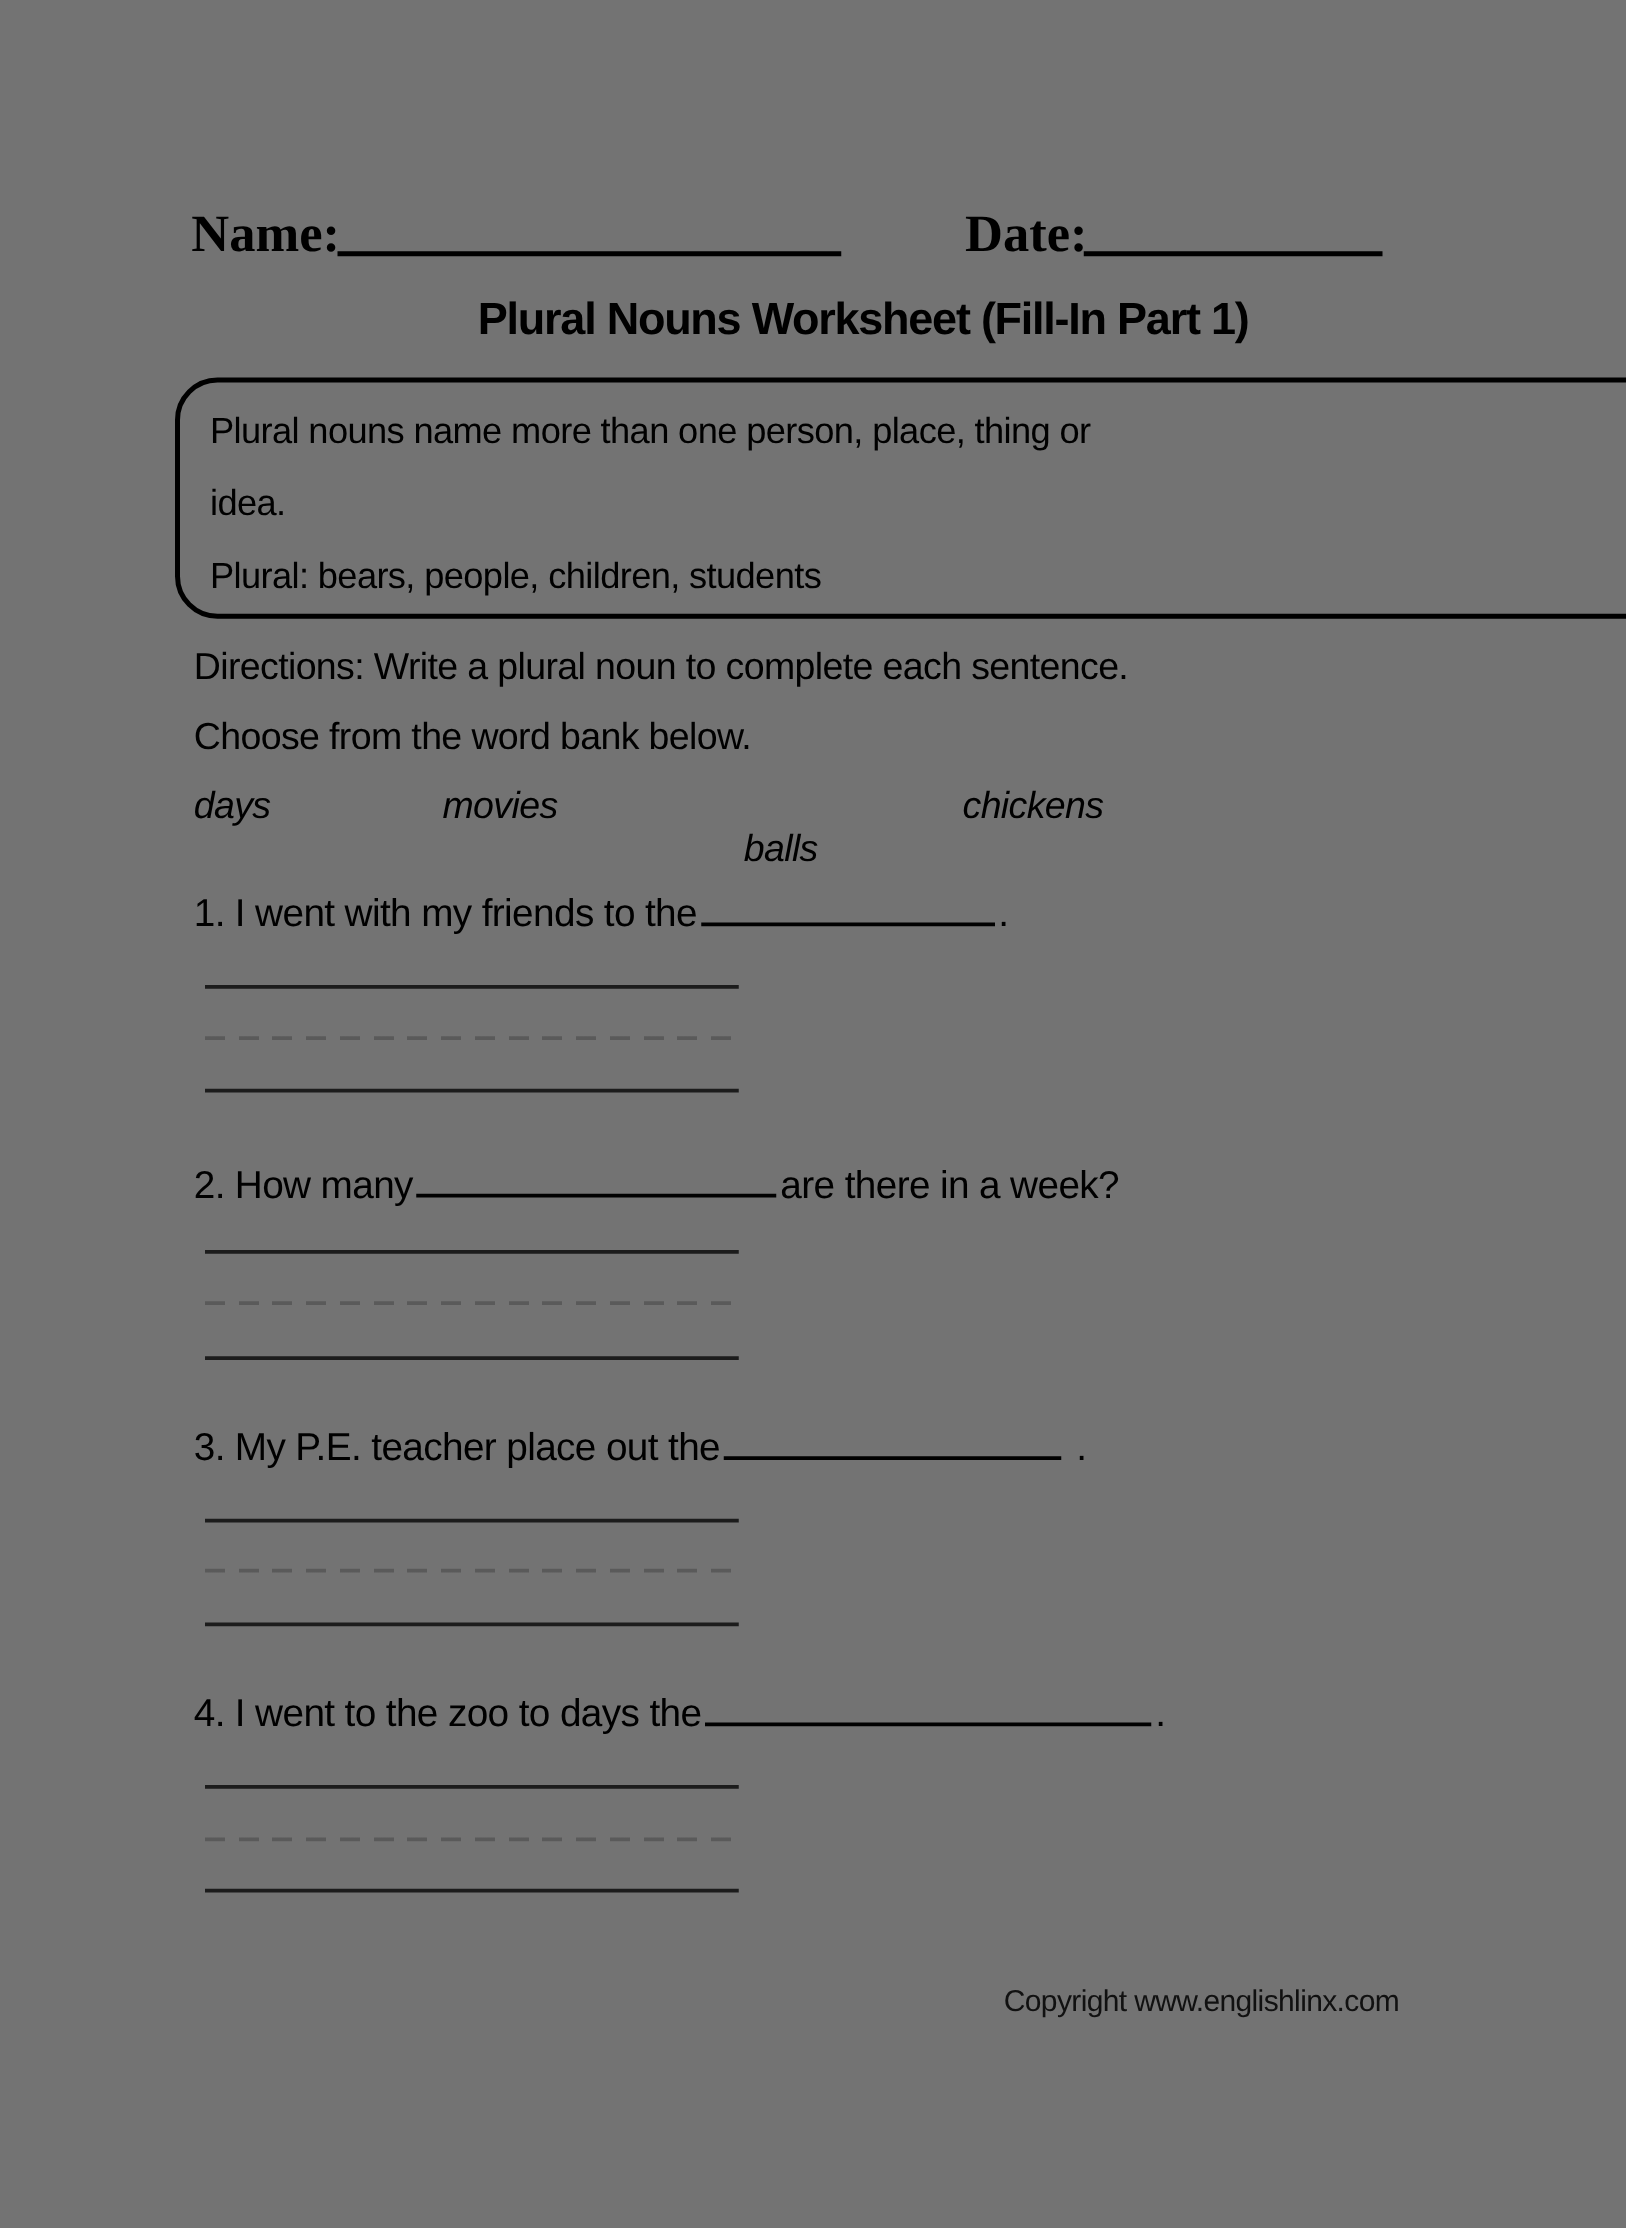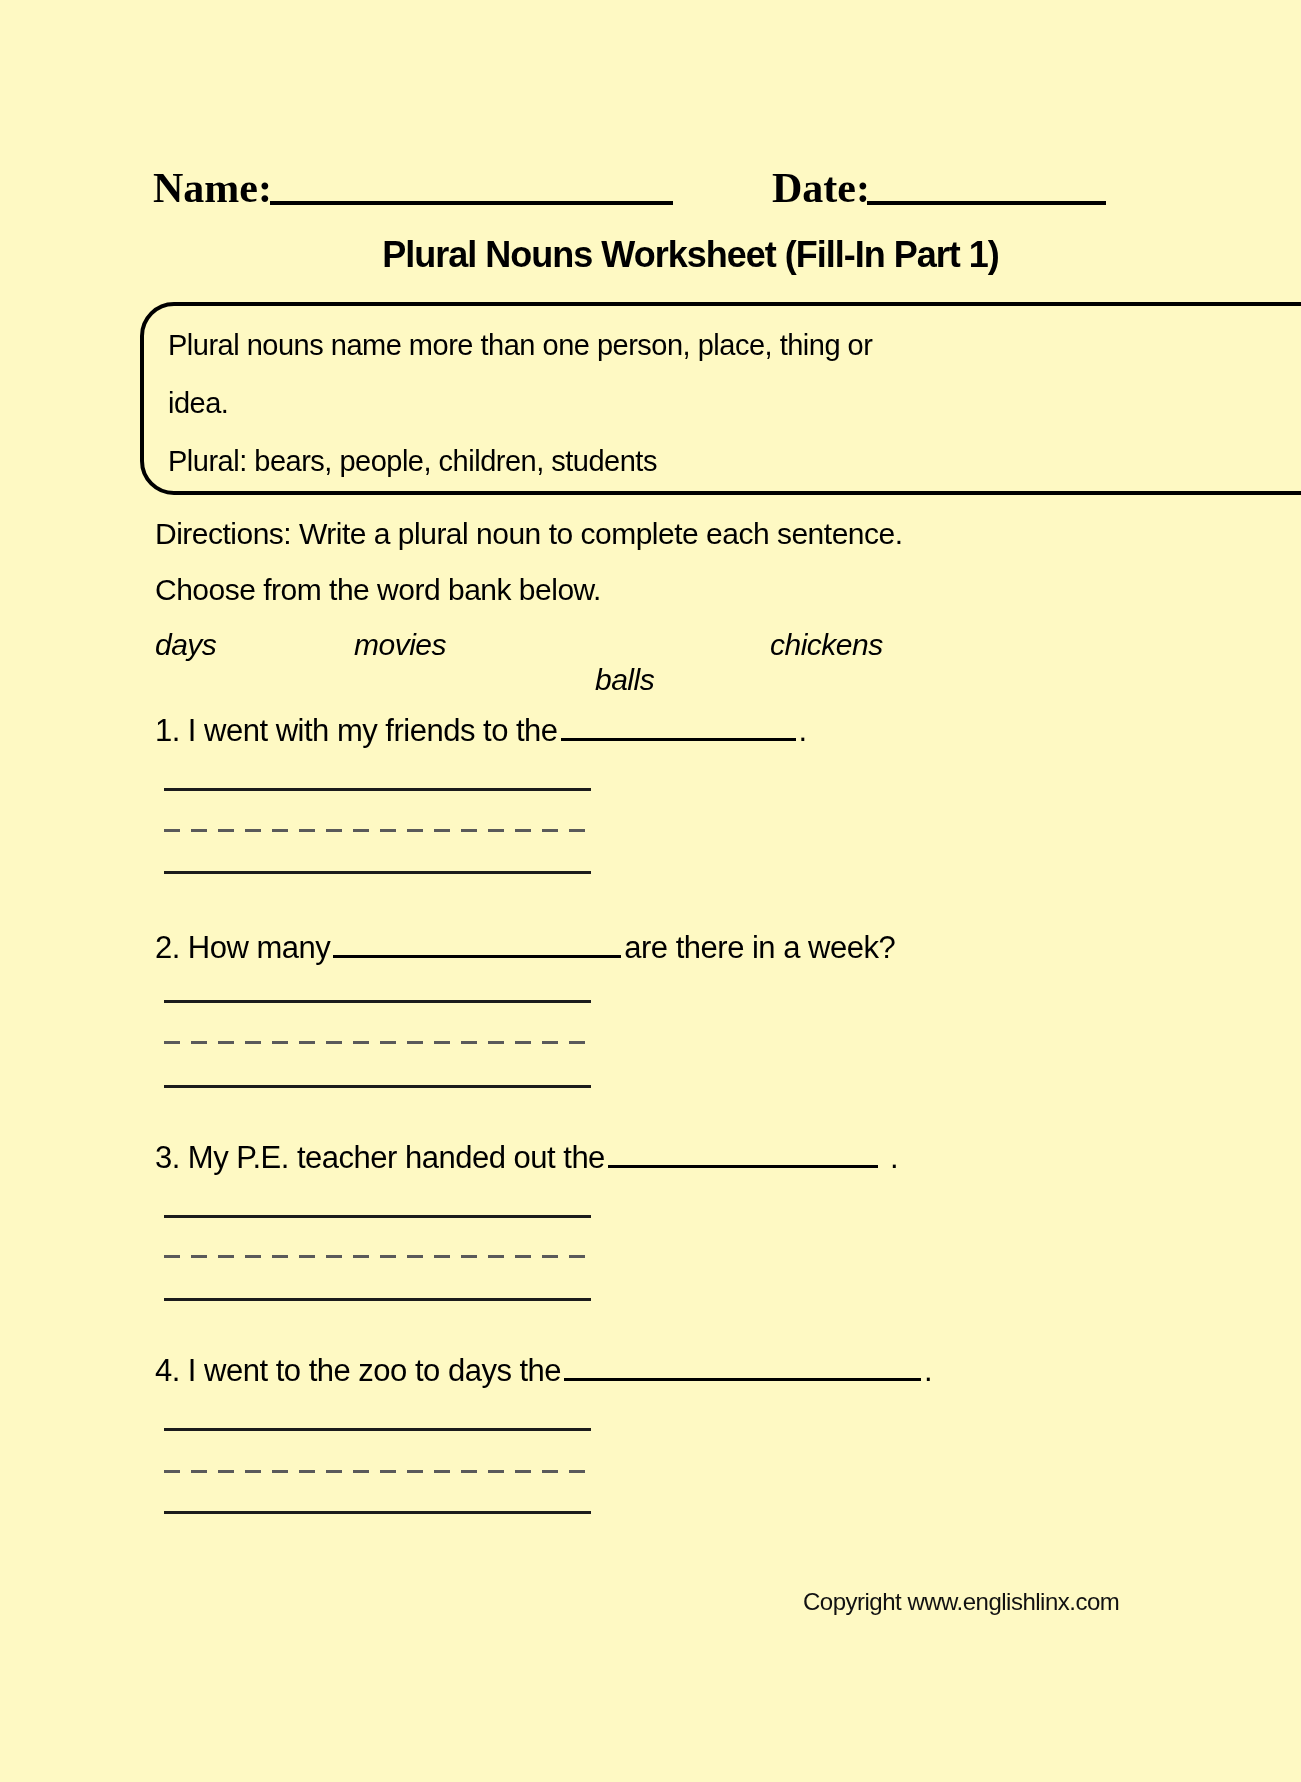--- a/index.html
+++ b/index.html
@@ -1,20 +1,20 @@
 <!DOCTYPE html>
 <html><head>
 <meta charset="utf-8">
 <style>
   html, body { margin:0; padding:0; background:#ffffff; }
   .page {
     position: relative;
     width: 1301px;
     height: 1782px;
-    background: #fef9c3;
+    background: #737373;
     font-family: "Liberation Sans", sans-serif;
     color: #000;
     overflow: hidden;
   }
 
   
   .hdr-label {
     position: absolute;
     font-family: "Liberation Serif", serif;
     font-weight: bold;
@@ -150,21 +150,21 @@
   <div class="wline wline-solid g1c"></div>
 
   <div class="question q2s">
     <span class="qnum">2.</span><span>How many</span><span class="blank q2b"></span><span>are there in a week?</span>
   </div>
   <div class="wline wline-solid g2a"></div>
   <div class="wline wline-dashed g2b"></div>
   <div class="wline wline-solid g2c"></div>
 
   <div class="question q3s">
-    <span class="qnum">3.</span><span>My P.E. teacher handed out the</span><span class="blank q3b"></span><span class="after-spaced">.</span>
+    <span class="qnum">3.</span><span>My P.E. teacher place out the</span><span class="blank q3b"></span><span class="after-spaced">.</span>
   </div>
   <div class="wline wline-solid g3a"></div>
   <div class="wline wline-dashed g3b"></div>
   <div class="wline wline-solid g3c"></div>
 
   <div class="question q4s">
     <span class="qnum">4.</span><span>I went to the zoo to days the</span><span class="blank q4b"></span><span>.</span>
   </div>
   <div class="wline wline-solid g4a"></div>
   <div class="wline wline-dashed g4b"></div>

